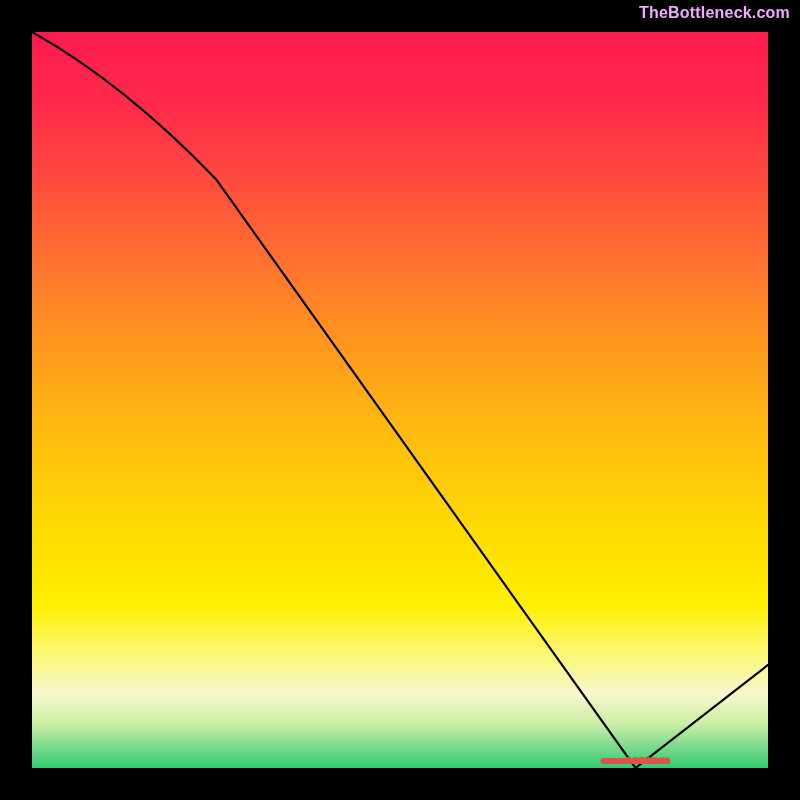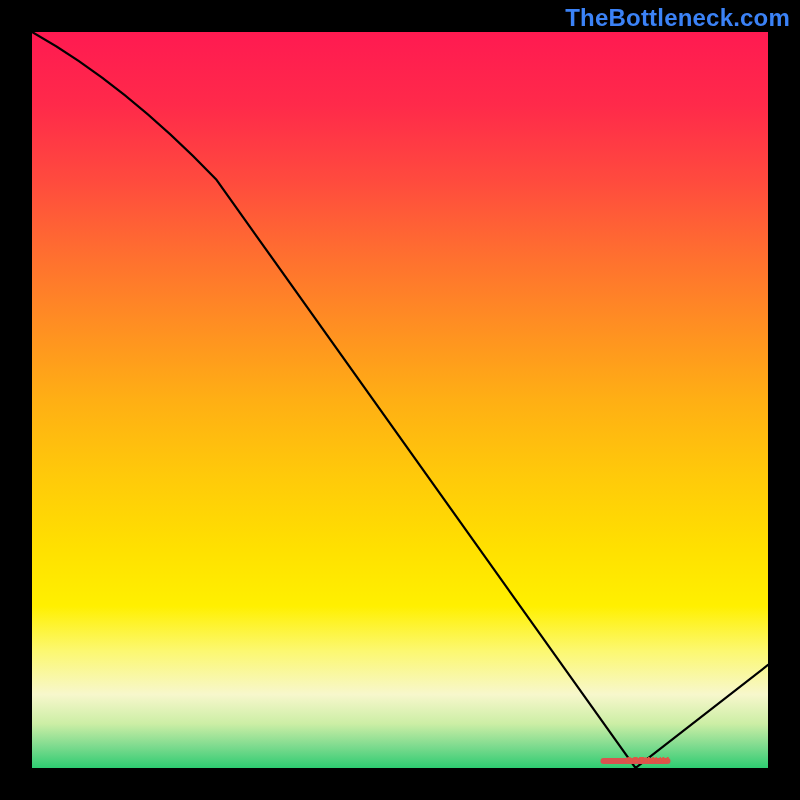--- a/index.html
+++ b/index.html
@@ -14,22 +14,22 @@
   .frame {
     position: relative;
     width: 800px;
     height: 800px;
     background: #000;
   }
   .watermark {
     position: absolute;
     top: 4px;
     right: 10px;
-    color: #3b82f6;
-    font-size: 24px;
+    color: #f0abfc;
+    font-size: 16px;
     font-weight: 600;
     letter-spacing: 0.2px;
   }
   .plot-area {
     position: absolute;
     left: 32px;
     top: 32px;
     width: 736px;
     height: 736px;
     overflow: hidden;

